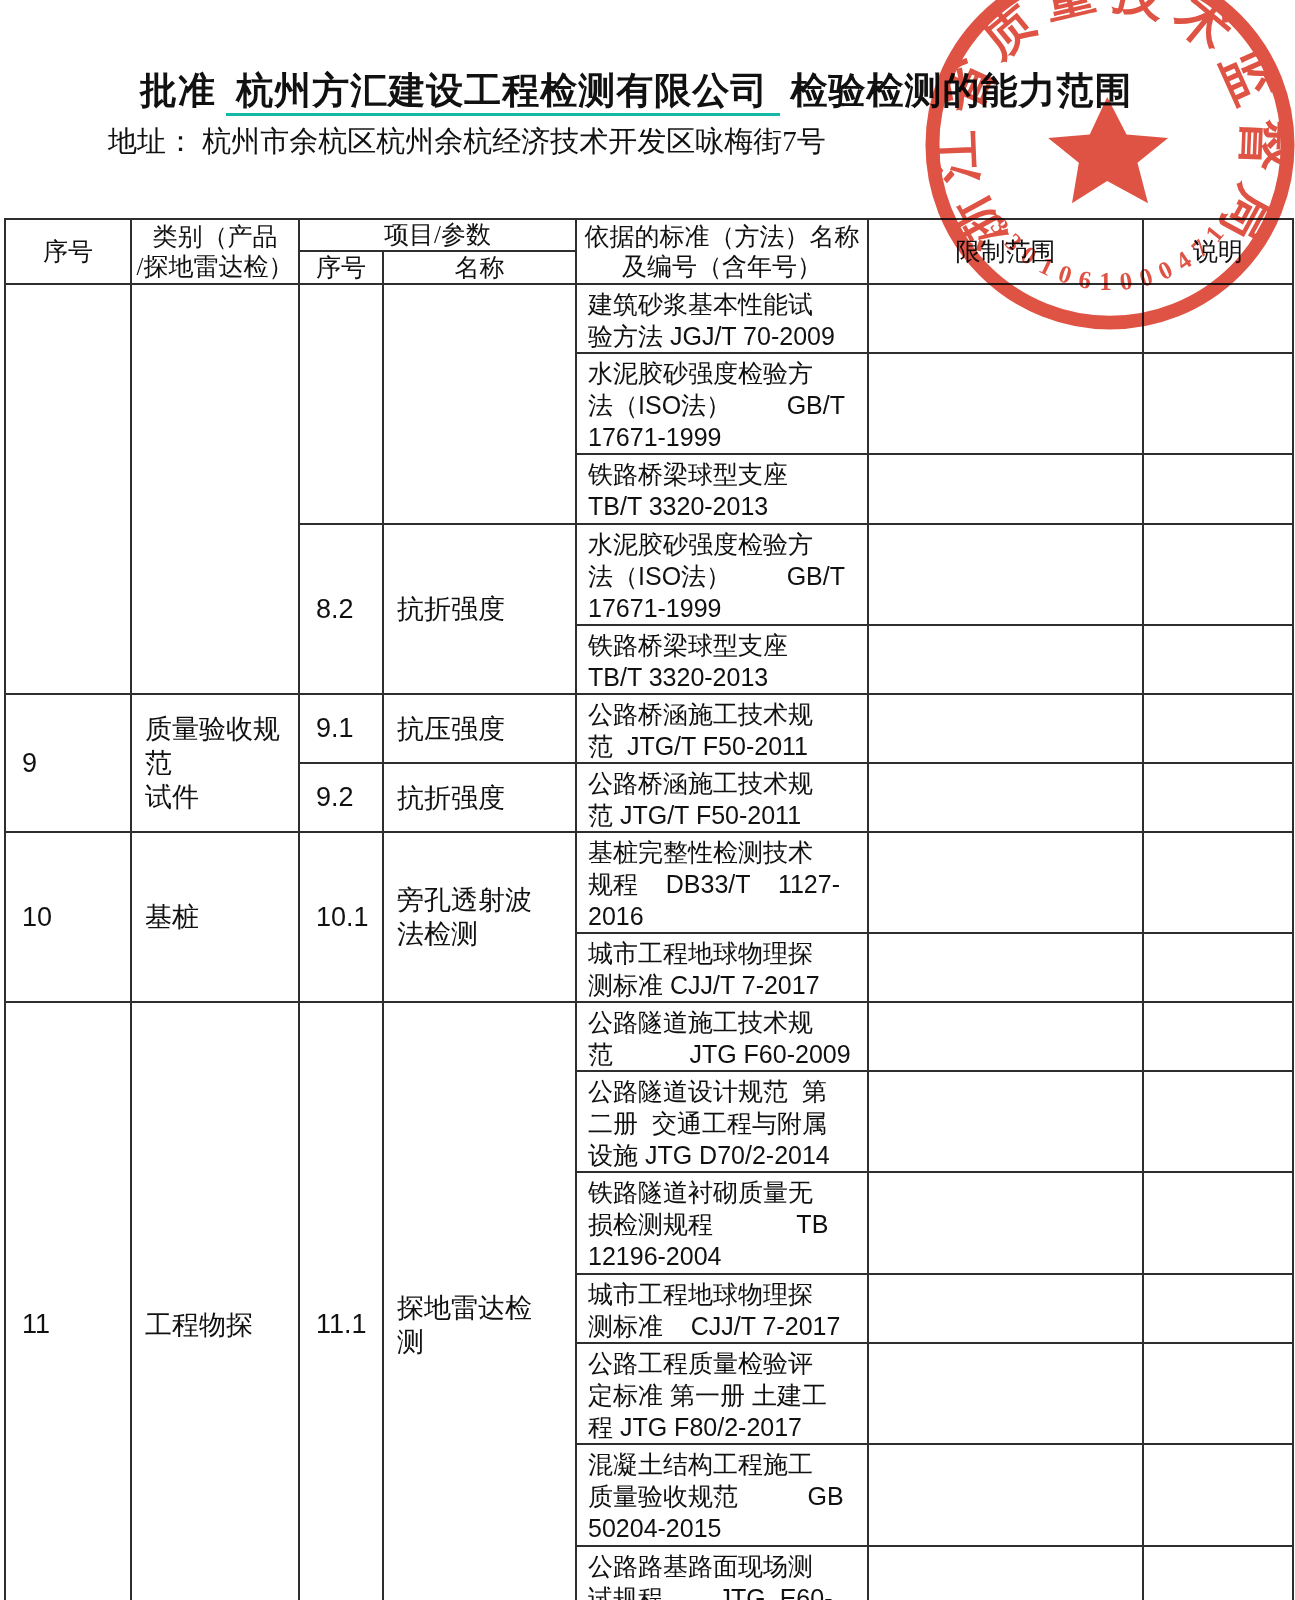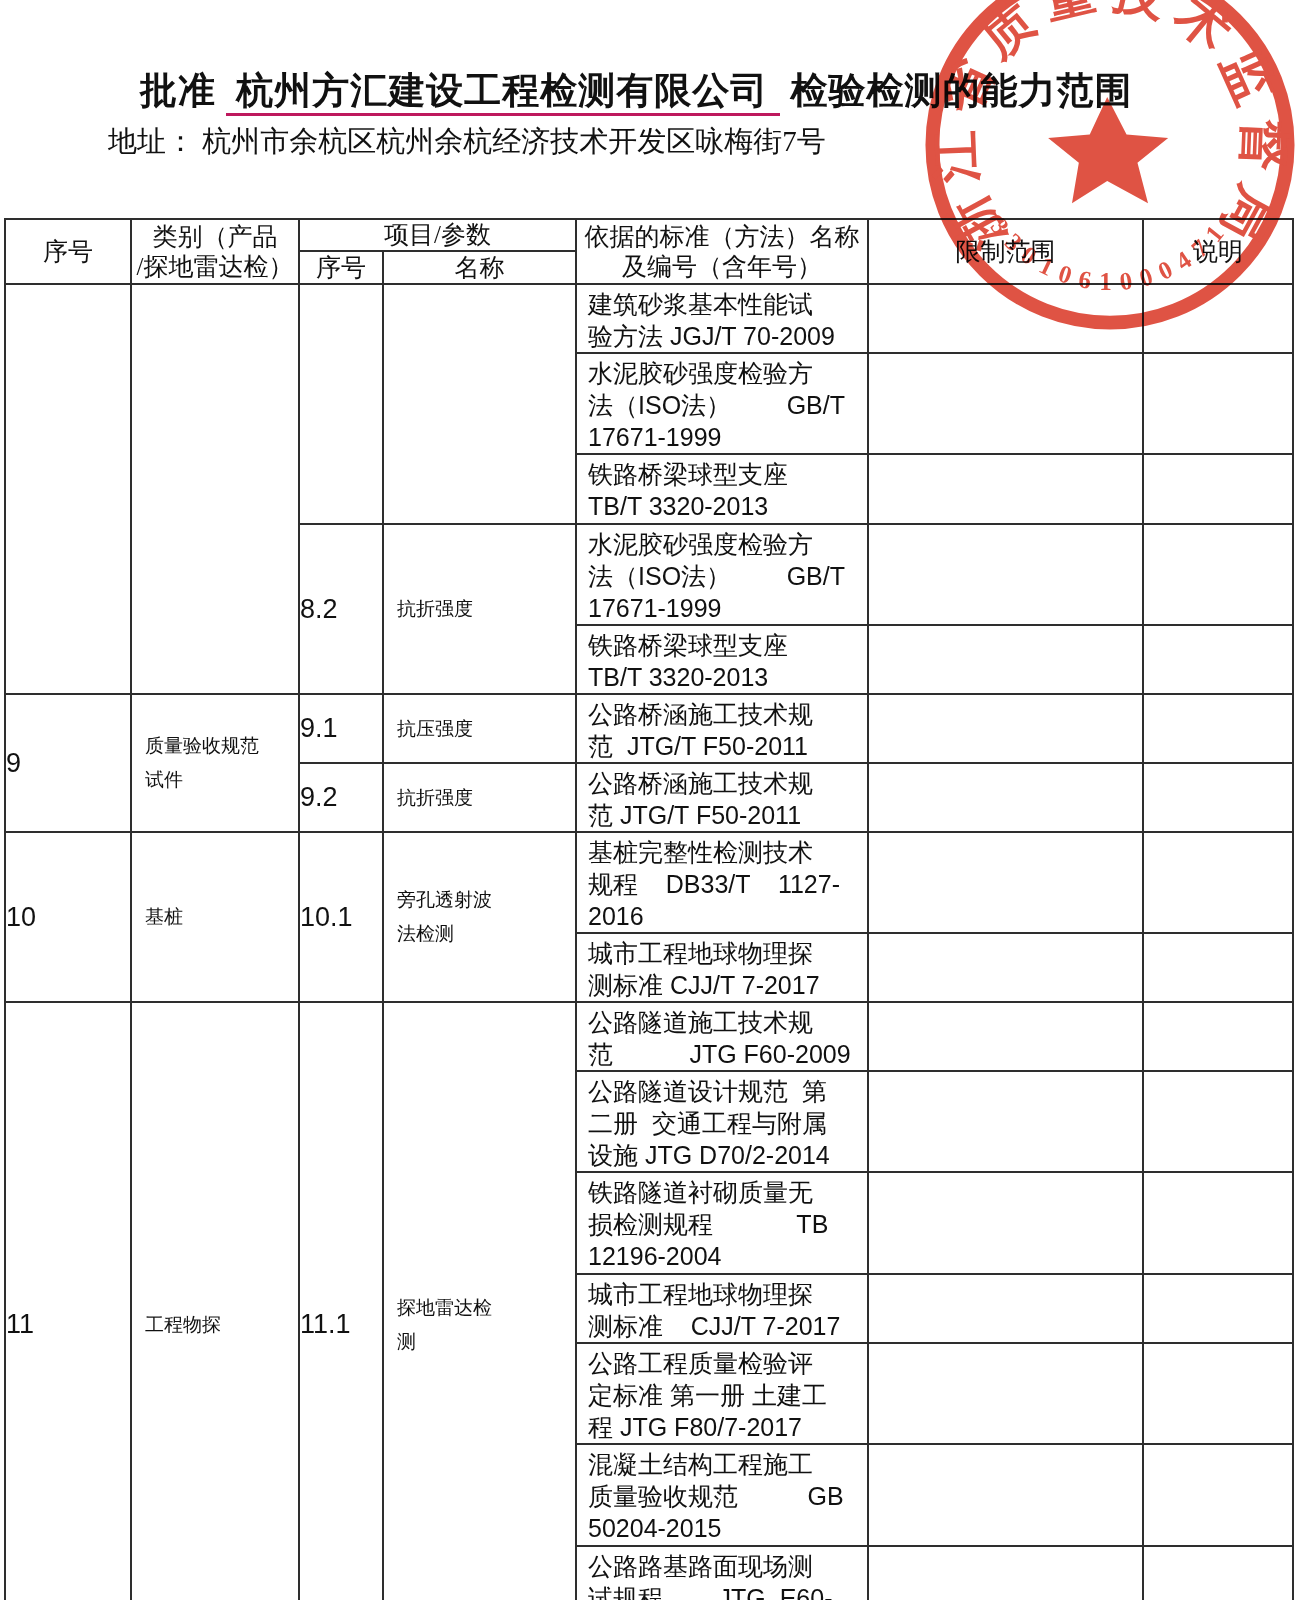--- a/index.html
+++ b/index.html
@@ -2,32 +2,32 @@
 <html><head>
 <meta charset="utf-8">
 <style>
   html,body{margin:0;padding:0;background:#ffffff;}
   #page{position:relative;width:1295px;height:1600px;background:#fff;overflow:hidden;
         font-family:"Liberation Serif", serif;color:#111;}
 
   
   .doc-header{position:absolute;left:108px;top:66px;width:1000px;}
   .title-line{font-size:37px;font-weight:bold;margin-left:32px;white-space:nowrap;letter-spacing:1px;}
-  .title-company{border-bottom:3px solid #be185d;padding:0 12px 2px 10px;}
+  .title-company{border-bottom:3px solid #14b8a6;padding:0 12px 2px 10px;}
   .meta-line{font-size:29px;line-height:37px;margin-top:7px;white-space:nowrap;}
 
   
   table.cap{position:absolute;left:4px;top:218px;width:1288px;border-collapse:collapse;
             table-layout:fixed;}
   .cap th,.cap td{border:2px solid #2e2e2e;white-space:pre-wrap;overflow:hidden;
             font-weight:normal;vertical-align:middle;}
   .cap th{font-size:25px;line-height:30px;text-align:center;padding:0;}
   td.seq,td.pseq{font-family:"Liberation Sans", sans-serif;font-size:27px;
-            text-align:left;padding-left:0;}
-  td.cat,td.pname{font-size:19px;line-height:34px;text-align:left;padding-left:13px;}
+            text-align:left;padding-left:16px;}
+  td.cat,td.pname{font-size:27px;line-height:34px;text-align:left;padding-left:13px;}
   td.std{font-family:"Liberation Sans", sans-serif;font-size:25px;line-height:32px;
             vertical-align:top;text-align:left;padding:3px 6px 0 11px;margin-top:37px;}
   td.lim,td.note{padding:0;}
 
   
   .stamp{position:absolute;left:925px;top:-40px;width:370px;height:370px;
          mix-blend-mode:multiply;opacity:0.92;pointer-events:none;z-index:5;}
   .stamp text{font-family:"Liberation Serif", serif;}
 </style>
 </head>
@@ -177,21 +177,21 @@
     </tr>
     <tr style="height:65px">
       <td class="std">城市工程地球物理探
 测标准    CJJ/T 7-2017</td>
       <td class="lim"></td>
       <td class="note"></td>
     </tr>
     <tr style="height:98px">
       <td class="std">公路工程质量检验评
 定标准 第一册 土建工
-程 JTG F80/7-2017</td>
+程 JTG F80/2-2017</td>
       <td class="lim"></td>
       <td class="note"></td>
     </tr>
     <tr style="height:102px">
       <td class="std">混凝土结构工程施工
 质量验收规范          GB
 50204-2015</td>
       <td class="lim"></td>
       <td class="note"></td>
     </tr>

